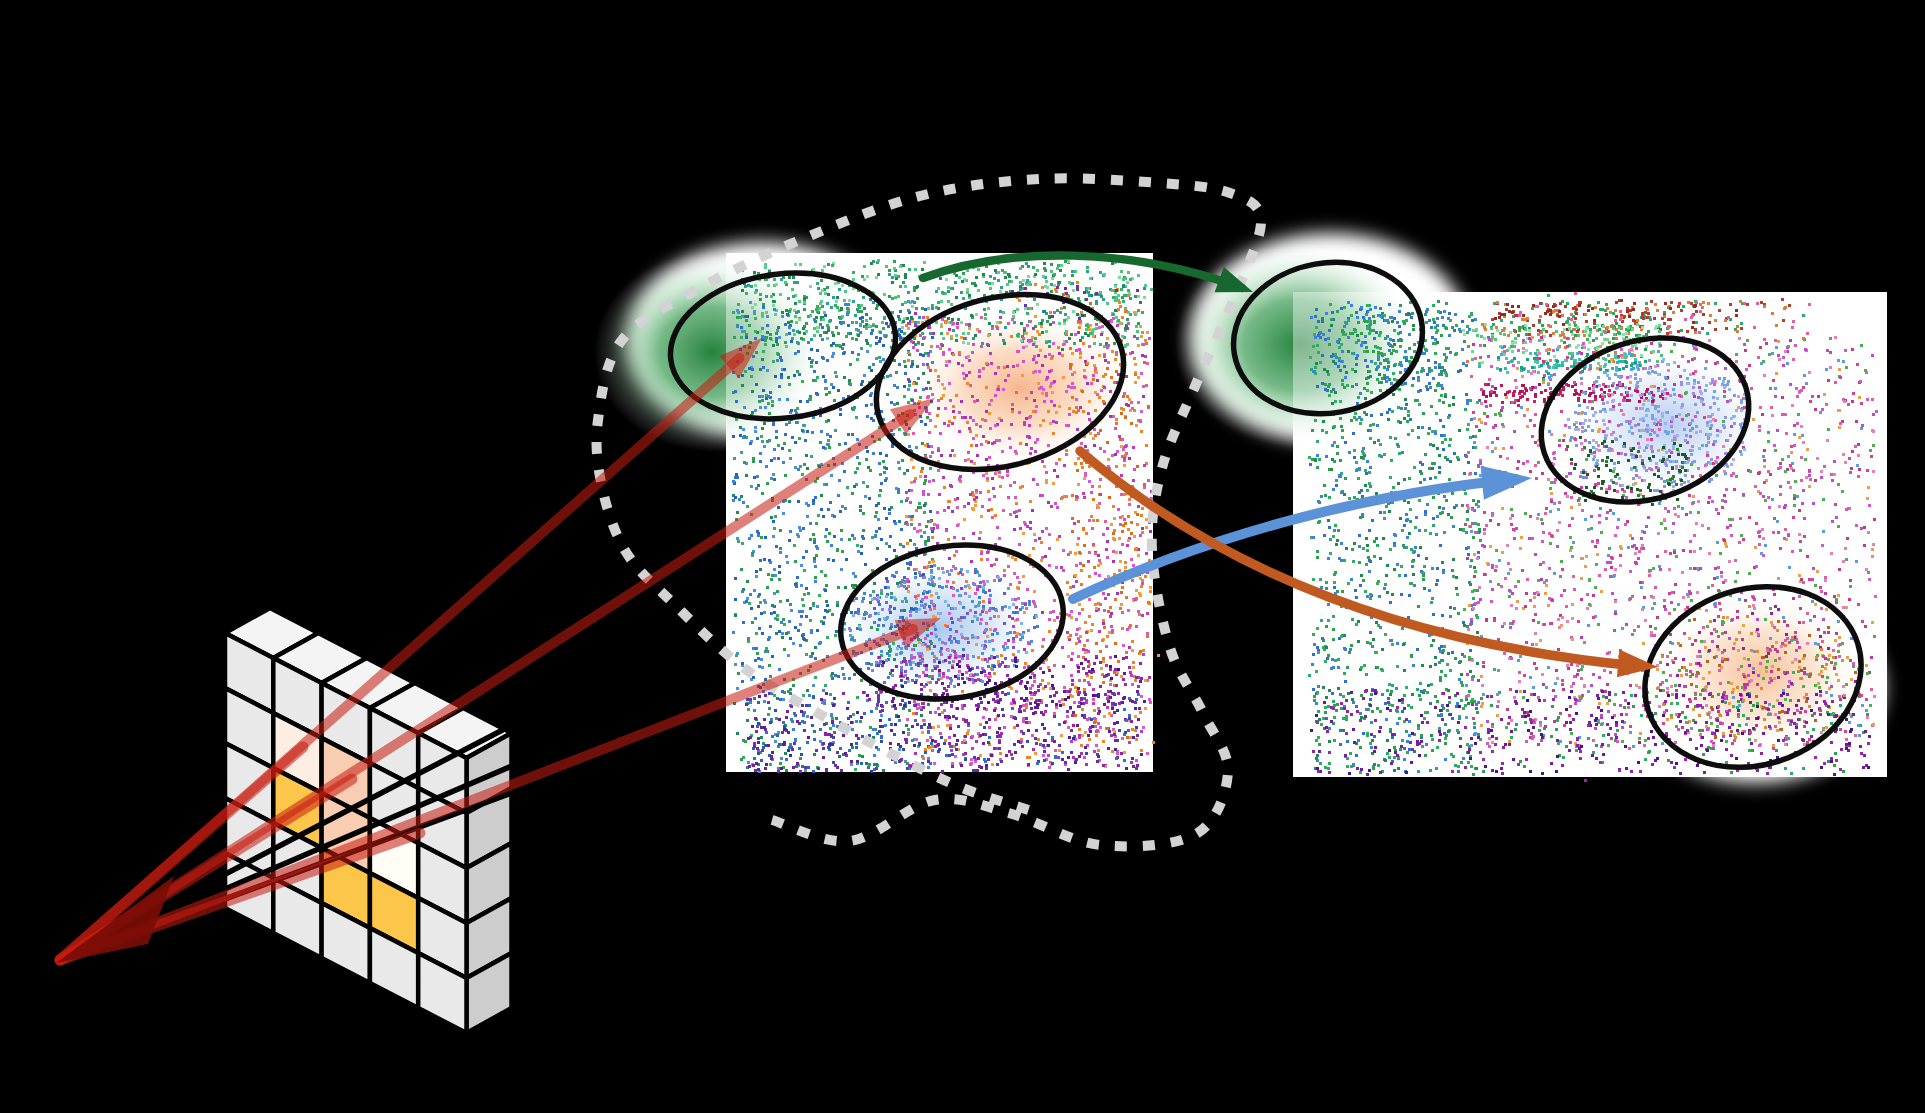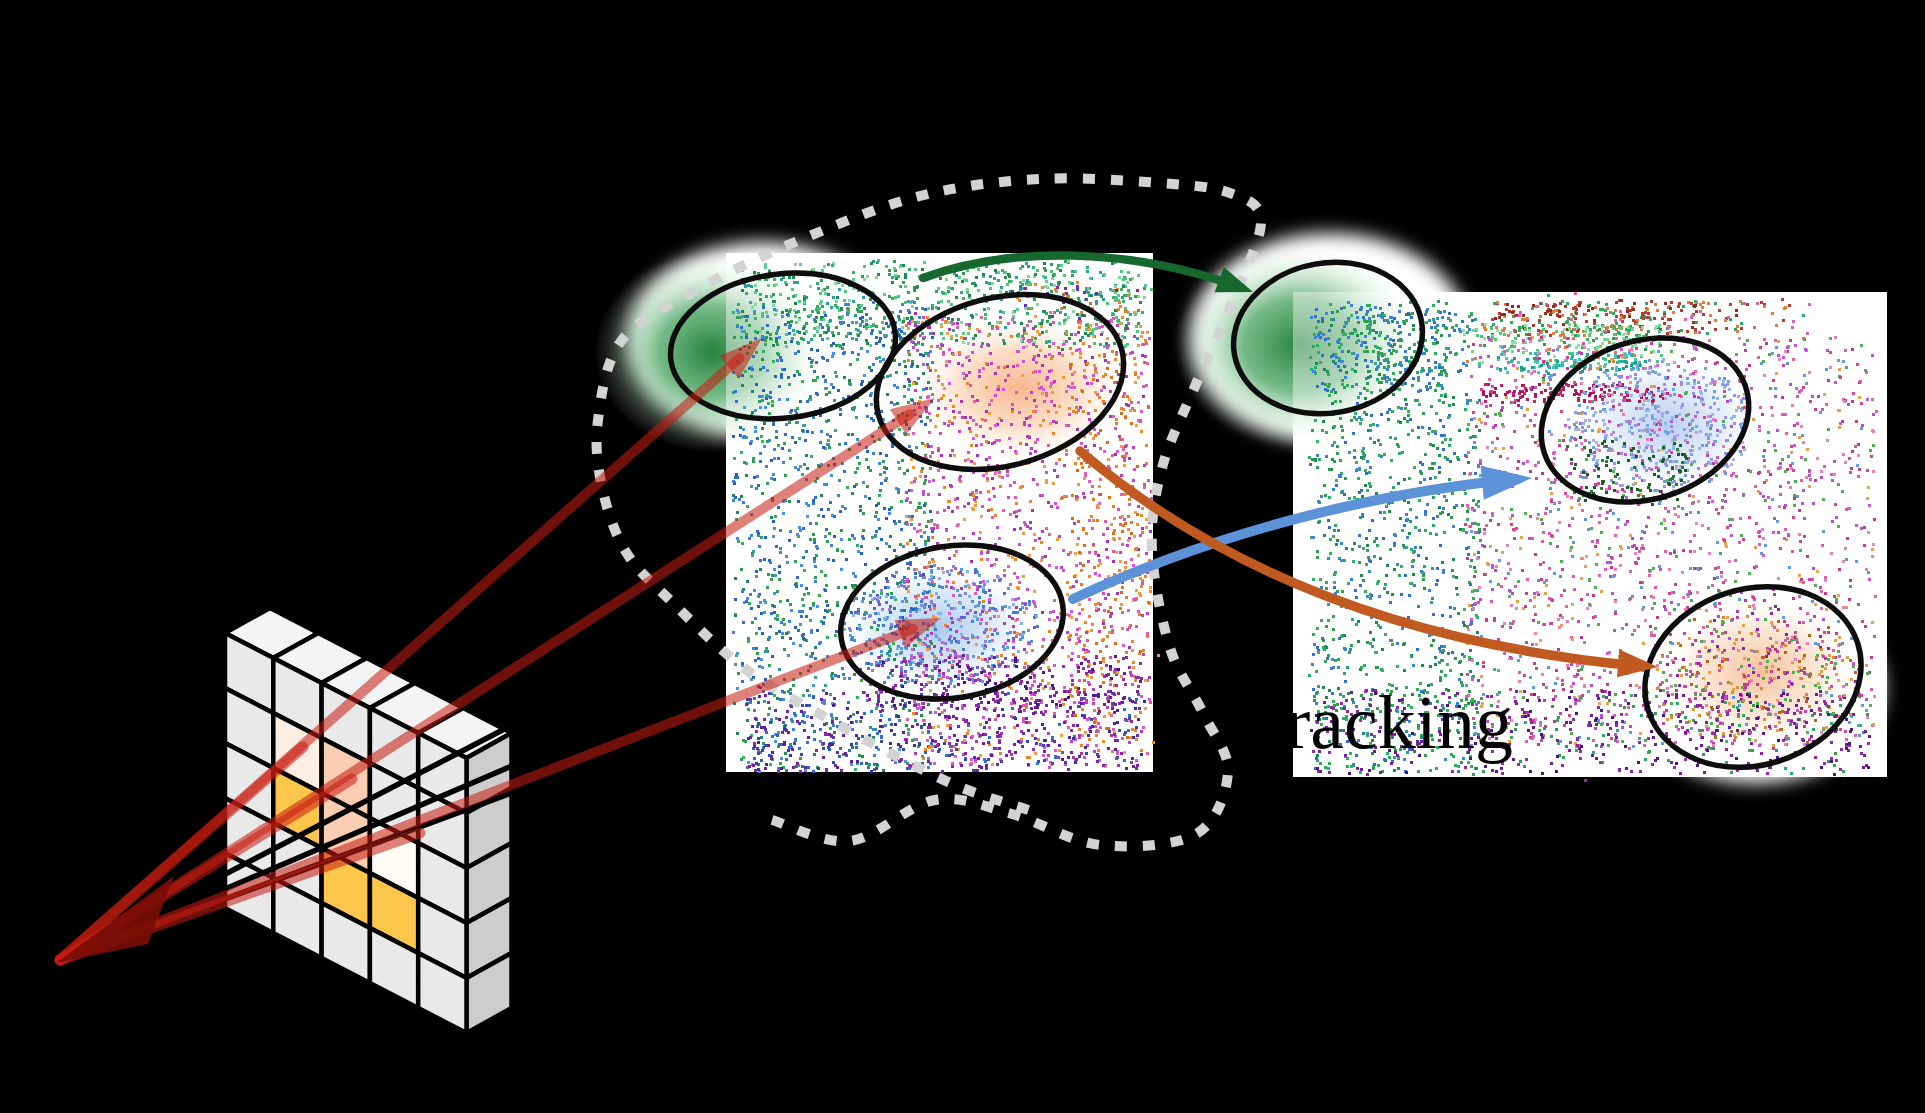--- a/index.html
+++ b/index.html
@@ -229,14 +229,13 @@
       </g>
       <g>
         <path d="M1073,599 C1210,535 1365,494 1516,479" fill="none" stroke="#5b92d8" stroke-width="10" stroke-linecap="round"></path>
         <polygon points="1532,478 1480.6065950245666,465.84607367839146 1483.849231571381,499.6910926357692" fill="#5b92d8"></polygon>
       </g>
       <g>
         <path d="M1080,451 C1190,545 1360,640 1638,666" fill="none" stroke="#c05a20" stroke-width="9.5" stroke-linecap="round"></path>
         <polygon points="1658,667 1619.4264595991706,649.4477357316621 1616.8998960449314,677.3335112562263" fill="#c05a20"></polygon>
       </g>
     </svg>
-  <div class="fig-label">racking</div>
 </div>
 
 </body></html>

